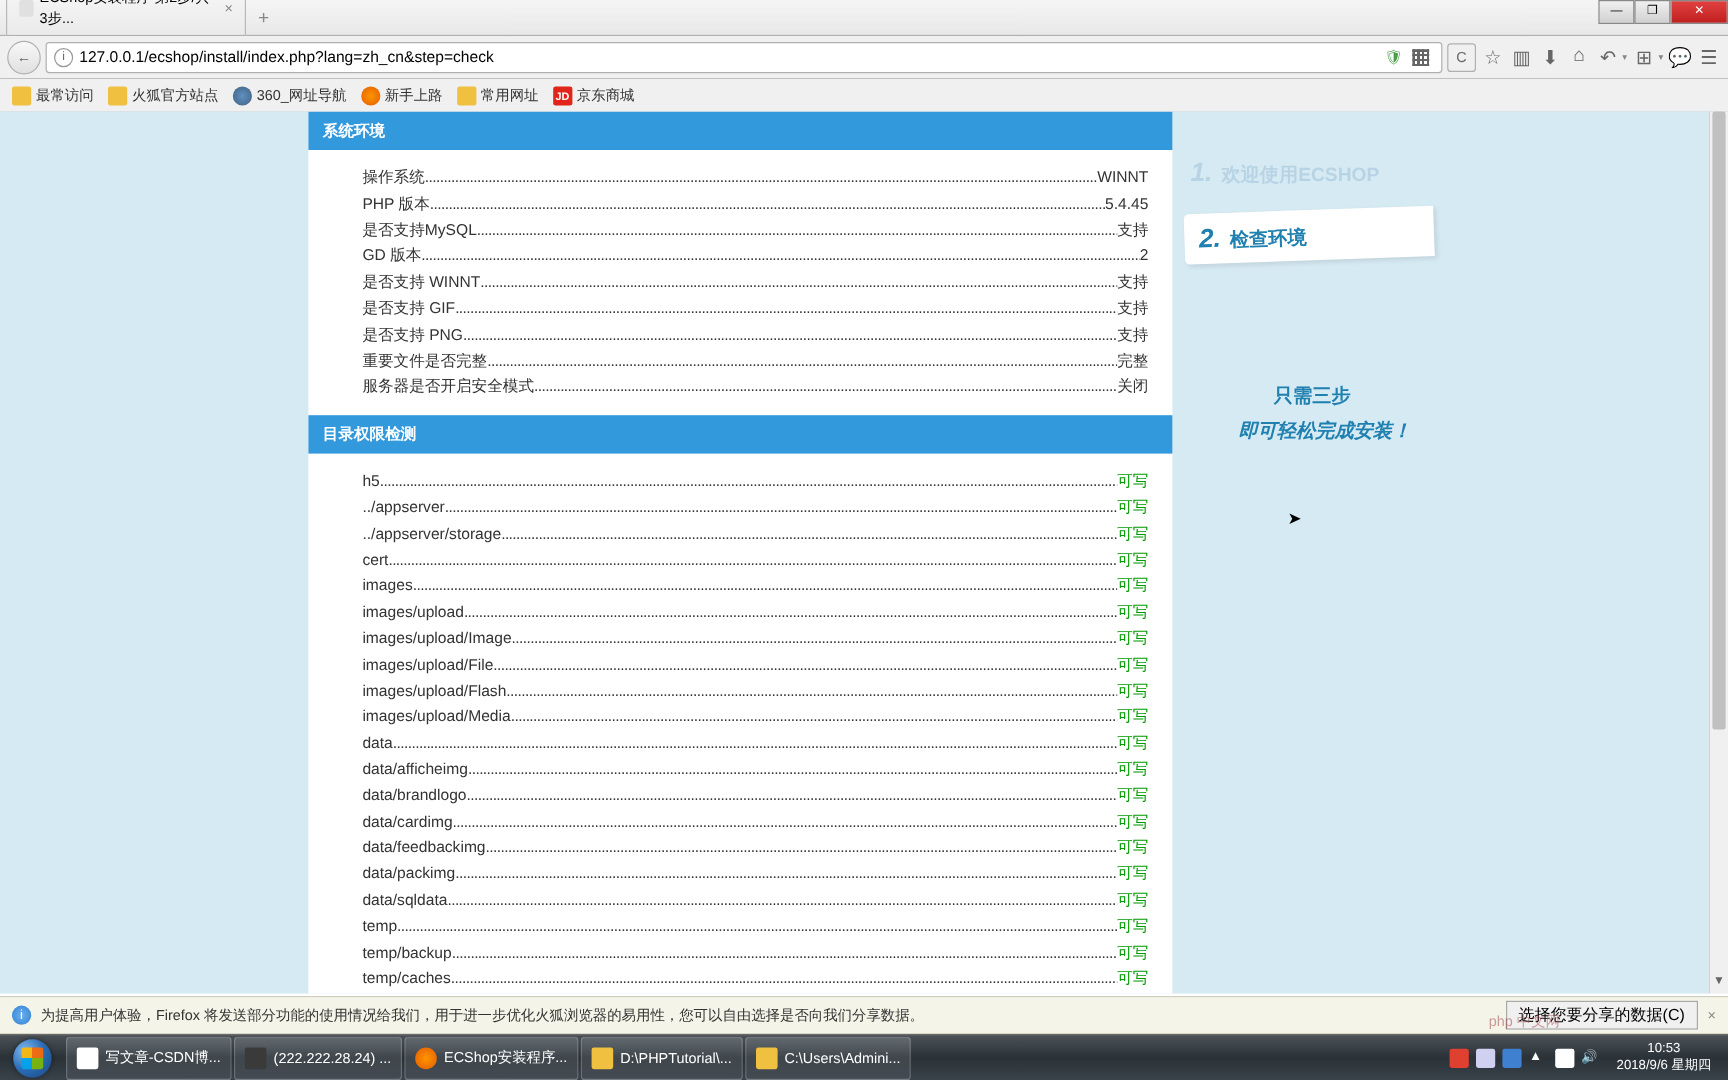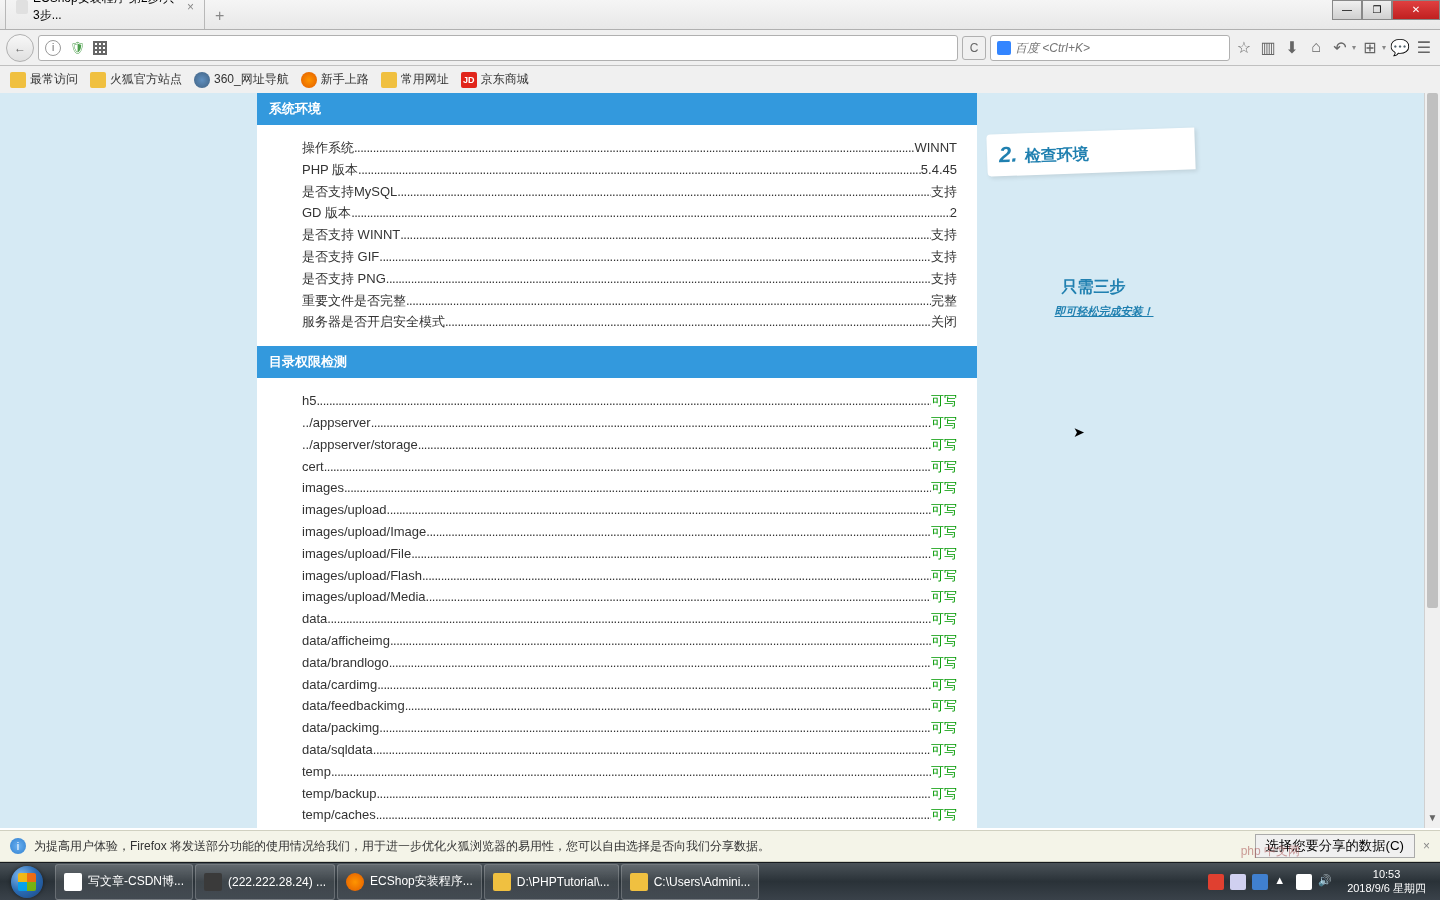--- a/index.html
+++ b/index.html
@@ -57,21 +57,21 @@
     .info-label { white-space: nowrap; }
     .info-dots { flex: 1; overflow: hidden; white-space: nowrap; color: #333; letter-spacing: -0.5px; }
     .info-value { white-space: nowrap; }
     .green { color: #009900; }
     
     .side-panel { width: 218px; padding: 20px 0 0 15px; }
     .step { font-size: 16px; color: #b8d4e4; margin: 18px 0; font-weight: bold; }
     .step .num { font-size: 22px; font-style: italic; margin-right: 3px; }
     .step.active { background: #fff; border-radius: 4px 0 0 4px; padding: 8px 12px; color: #2080b0; transform: rotate(-2deg); box-shadow: 2px 2px 4px rgba(0,0,0,0.1); margin-left: -5px; }
     .promo { margin-top: 100px; color: #2080b0; font-size: 16px; font-weight: bold; line-height: 1.8; text-align: center; }
-    .promo-sub { font-size: 11px; margin-left: 21px; font-style: italic; text-decoration: underline; }
+    .promo-sub { font-size: 16px; margin-left: 21px; font-style: italic; }
     .cursor-arrow { position: absolute; font-size: 14px; color: #000; }
     
     
     .notify-bar { position: absolute; bottom: 38px; left: 0; right: 0; background: #f4f4e8; border-top: 1px solid #d0d0c0; border-bottom: 1px solid #d0d0c0; padding: 6px 10px; font-size: 12px; display: flex; align-items: center; color: #333; height: 32px; }
     .notify-icon { width: 16px; height: 16px; background: radial-gradient(#6ab0f0, #3080d0); border-radius: 50%; margin-right: 8px; color: #fff; font-size: 11px; text-align: center; line-height: 16px; }
     .share-btn { margin-left: auto; padding: 2px 10px; border: 1px solid #aaa; background: #f0f0f0; cursor: pointer; }
     .close-notify { margin-left: 8px; cursor: pointer; color: #888; }
     
     
     .taskbar { position: absolute; bottom: 0; left: 0; right: 0; height: 38px; background: linear-gradient(#4a5258, #2a3238 50%, #3a424a); display: flex; align-items: center; border-top: 1px solid #161a1e; }
@@ -100,28 +100,25 @@
     <span>ECShop安装程序 第2步/共3步...</span>
     <span class="close-x">×</span>
   </div>
   <div class="new-tab">+</div>
 </div>
 
 <div class="addr-bar">
   <div class="nav-btn">←</div>
   <div class="url-box">
     <span class="info-i">i</span>
+    <input type="text" value="127.0.0.1/ecshop/install/index.php?lang=zh_cn&amp;step=check" style="">
     <span class="shield">🛡</span>
     <span class="qr"></span>
   </div>
   <div class="refresh-btn">C</div>
-  <div class="search-box">
-    <span class="baidu"></span>
-    <input type="text" placeholder="百度 &lt;Ctrl+K&gt;" style="">
-  </div>
   <span class="tool-icon">☆</span>
   <span class="tool-icon">▥</span>
   <span class="tool-icon">⬇</span>
   <span class="tool-icon">⌂</span>
   <span class="tool-icon">↶</span>
     <span class="dropdown-arrow">▾</span>
   <span class="tool-icon">⊞</span>
     <span class="dropdown-arrow">▾</span>
   <span class="tool-icon">💬</span>
   <span class="tool-icon">☰</span>
@@ -312,20 +309,21 @@
           <div class="info-row">
             <span class="info-label">temp/compiled</span>
             <span class="info-dots">..........................................................................................................................................................................................................</span>
             <span class="info-value green">可写</span>
           </div>
         </div>
 
     </div>
 
     <div class="side-panel">
+      <div class="step"><span class="num">1.</span> <span>欢迎使用ECSHOP</span></div>
       <div class="step active"><span class="num">2.</span> <span>检查环境</span></div>
       <div class="promo">
         <div>只需三步</div>
         <div class="promo-sub">即可轻松完成安装！</div>
       </div>
       <span class="cursor-arrow" style="left:1073px; top:331px;">➤</span>
     </div>
   </div>
 
 </div>

